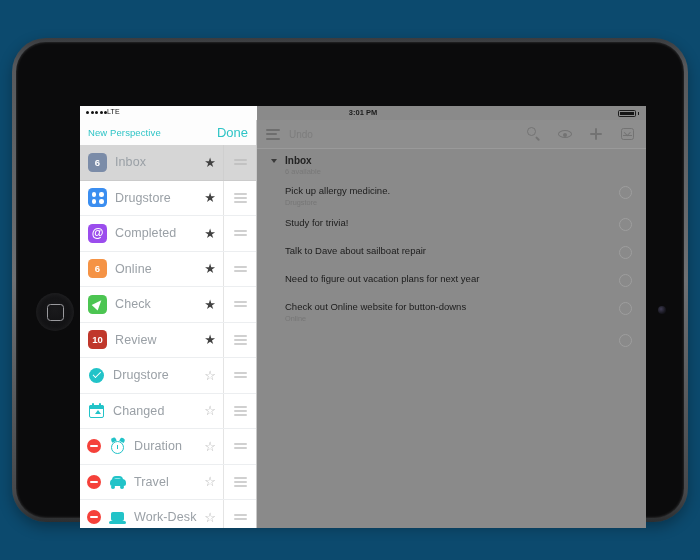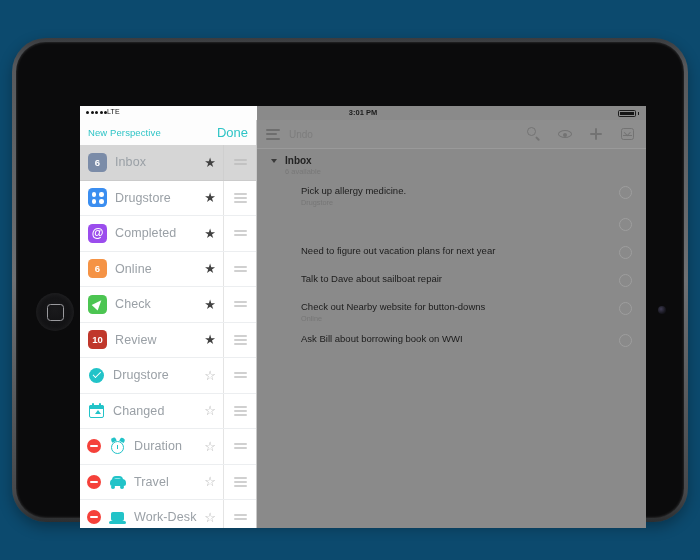--- a/index.html
+++ b/index.html
@@ -298,21 +298,20 @@
     font-size: 10px; font-weight: bold; color: #232323;
   }
   .grp-sub {
     font-size: 7.5px; color: #787878; margin-top: 1px;
   }
 
   .task {
     position: relative;
     padding: 5px 40px 5px 28px;
     min-height: 18px;
-    margin-left: 16px;
   }
   .task-title {
     font-size: 9.5px; color: #1c1c1c; line-height: 1.25;
   }
   .task-note {
     font-size: 7.3px; color: #767676; margin-top: 1px;
   }
   .task-circle {
     position: absolute; right: 14px; top: 6px;
     width: 13px; height: 13px;
@@ -681,37 +680,37 @@
           <div class="grp-sub">6 available</div>
         </div>
 
         <div id="task-list">
             <div class="task">
               <div class="task-title">Pick up allergy medicine.</div>
               <div class="task-note">Drugstore</div>
               <span class="task-circle"></span>
             </div>
             <div class="task">
+              <div class="task-title">Study for trivia!</div>
+              <span class="task-circle"></span>
+            </div>
+            <div class="task">
+              <div class="task-title">Talk to Dave about sailboat repair</div>
               <span class="task-circle"></span>
             </div>
             <div class="task">
               <div class="task-title">Need to figure out vacation plans for next year</div>
               <span class="task-circle"></span>
             </div>
             <div class="task">
-              <div class="task-title">Talk to Dave about sailboat repair</div>
-              <span class="task-circle"></span>
-            </div>
-            <div class="task">
-              <div class="task-title">Check out Nearby website for button-downs</div>
+              <div class="task-title">Check out Online website for button-downs</div>
               <div class="task-note">Online</div>
               <span class="task-circle"></span>
             </div>
             <div class="task">
-              <div class="task-title">Ask Bill about borrowing book on WWI</div>
               <span class="task-circle"></span>
             </div>
           </div>
       </div>
 
     </div>
   </div>
 </div>
 
 </body></html>

